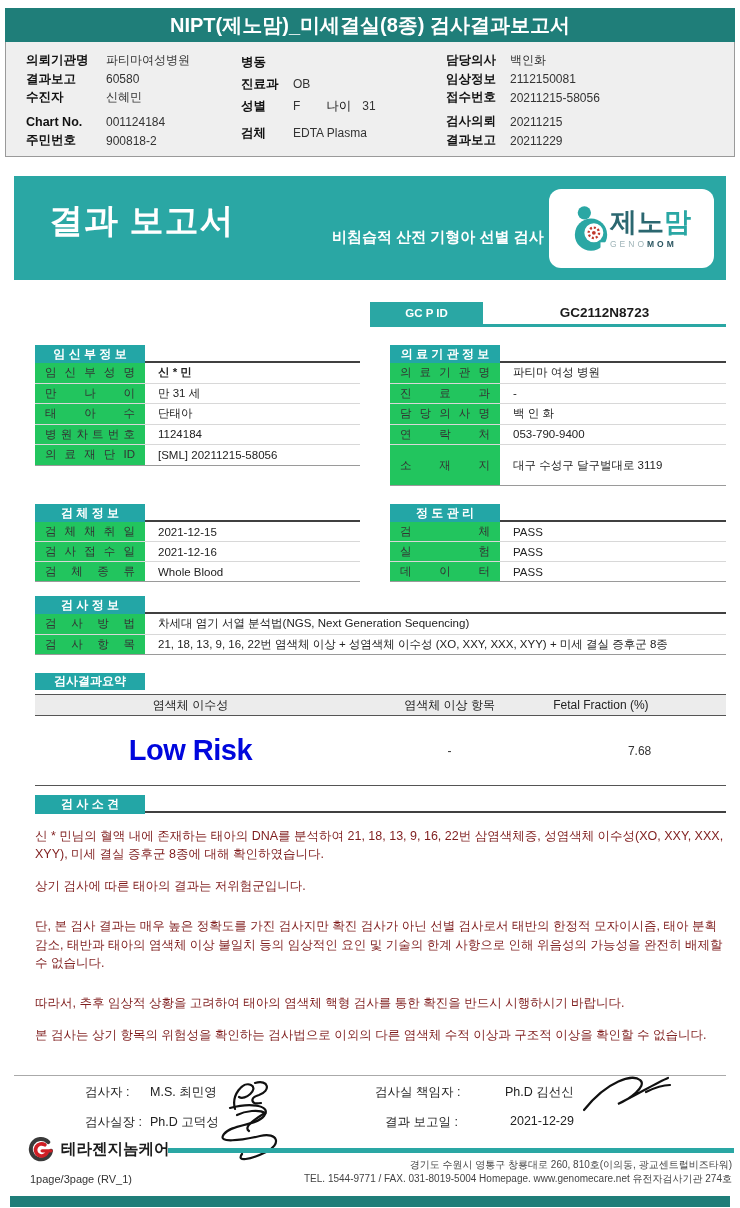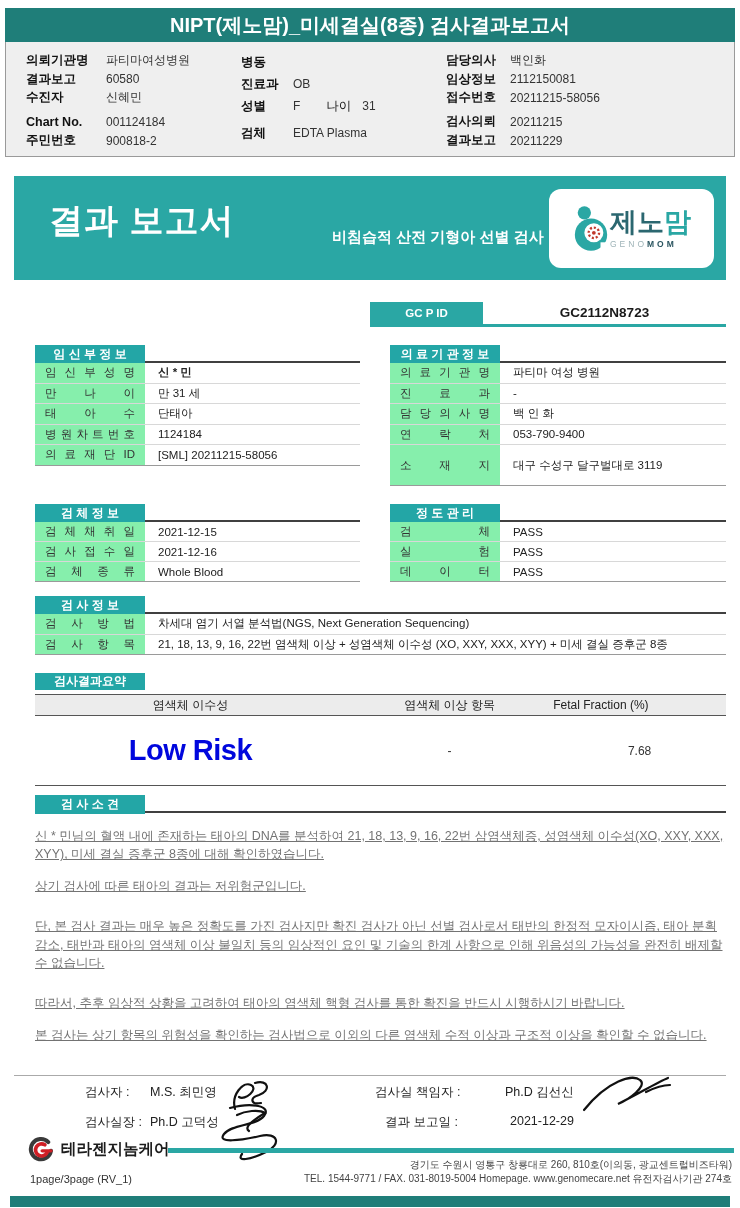--- a/index.html
+++ b/index.html
@@ -49,21 +49,21 @@
     font-size:11.5px; text-align:center; line-height:22px; }
   .gcpid-value { flex:1; height:22px; background:#fff; text-align:center; line-height:22px;
     font-weight:bold; font-size:13.5px; color:#1a1a1a; }
 
   
   .sec-head-row { border-bottom:2px solid #404040; height:19px; }
   .sec-head { display:inline-block; min-width:110px; height:19px; background:#23a6a6; color:#fff;
     font-weight:bold; font-size:12px; text-align:center; line-height:19px; padding:0 8px; }
   .trow { display:flex; align-items:center; height:20.5px; border-bottom:1px solid #d8d8d8; font-size:11.5px; }
   .trow:last-child { border-bottom:1.5px solid #9a9a9a; }
-  .tlbl { width:110px; align-self:stretch; background:#86efac; color:#333;
+  .tlbl { width:110px; align-self:stretch; background:#22c55e; color:#333;
     display:flex; align-items:center; padding:0 10px; }
   .tlbl span { width:100%; text-align:justify; text-align-last:justify; }
   .tval { padding-left:13px; color:#222; }
   .bold-val { font-weight:bold; }
   .merged { height:41px; }
   .cols { position:absolute; left:35px; width:691px; display:flex; }
   .col-l { width:325px; margin-right:30px; }
   .col-r { flex:1; }
   .cols-1 { top:344px; }
   .cols-2 { top:503px; }
@@ -81,21 +81,21 @@
   .sc2 { width:30%; text-align:center; }
   .sc3 { width:25%; }
   .summary-data { display:flex; align-items:center; height:70px; border-bottom:1px solid #555; }
   .low-risk { width:45%; text-align:center; color:#0007dd; font-weight:900; font-size:29px;
     letter-spacing:-0.5px; }
   .sd2 { width:30%; text-align:center; font-size:12px; color:#333; }
   .sd3 { width:25%; text-align:center; font-size:12px; color:#333; }
 
   
   .findings { position:absolute; top:794px; left:35px; width:691px; }
-  .findings p { font-size:12.5px; line-height:1.45; color:#737373; margin-top:14px;text-decoration:underline; }
+  .findings p { font-size:12.5px; line-height:1.45; color:#7f1d1d; margin-top:14px; }
   .findings p.pgap { margin-top:22px; }
 
   
   .divider { position:absolute; top:1075px; left:14px; right:14px; border-top:1px solid #aaa; }
   .sigtxt { position:absolute; font-size:12.5px; color:#222; white-space:nowrap; }
   .sig-svg { position:absolute; }
   .theragen { position:absolute; left:28px; top:1136px; display:flex; align-items:center; gap:6px; }
   .theragen-name { font-size:15.5px; font-weight:bold; color:#1c1c1c; }
   .footer-line { position:absolute; left:168px; right:6px; top:1148px; height:5px; background:#2aa7a4; }
   .page-num { position:absolute; left:30px; top:1173px; font-size:11px; color:#333; }

